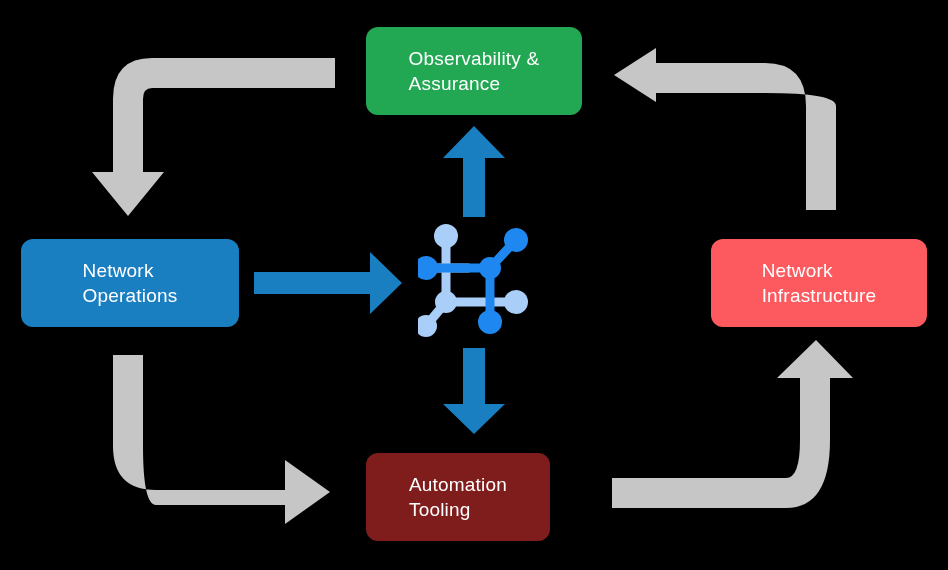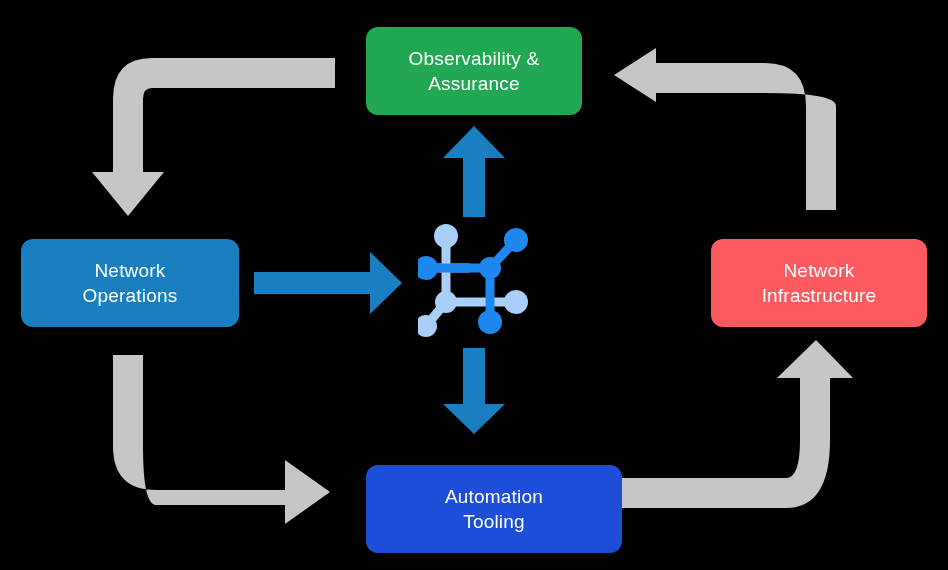--- a/index.html
+++ b/index.html
@@ -15,21 +15,21 @@
     width: 948px;
     height: 570px;
     background: #000000;
     overflow: hidden;
   }
   .node-box {
     position: absolute;
     display: flex;
     align-items: center;
     justify-content: center;
-    text-align: center;
+    text-align: left;
     border-radius: 12px;
     color: #ffffff;
     font-size: 19px;
     line-height: 1.32;
     font-weight: 400;
     letter-spacing: 0.2px;
     white-space: pre-line;
     box-sizing: border-box;
     padding: 4px 10px;
   }
@@ -50,24 +50,23 @@
   #box-infrastructure {
     left: 711px;
     top: 239px;
     width: 216px;
     height: 88px;
     background: #fc5a5f;
   }
   #box-automation {
     left: 366px;
     top: 453px;
-    width: 256px;
+    width: 184px;
     height: 88px;
-    background: #1d4ed8;
-    margin-top: 12px;
+    background: #7f1d1d;
   }
   .svg-layer {
     position: absolute;
     left: 0;
     top: 0;
     width: 948px;
     height: 570px;
     pointer-events: none;
   }
   .center-icon {

